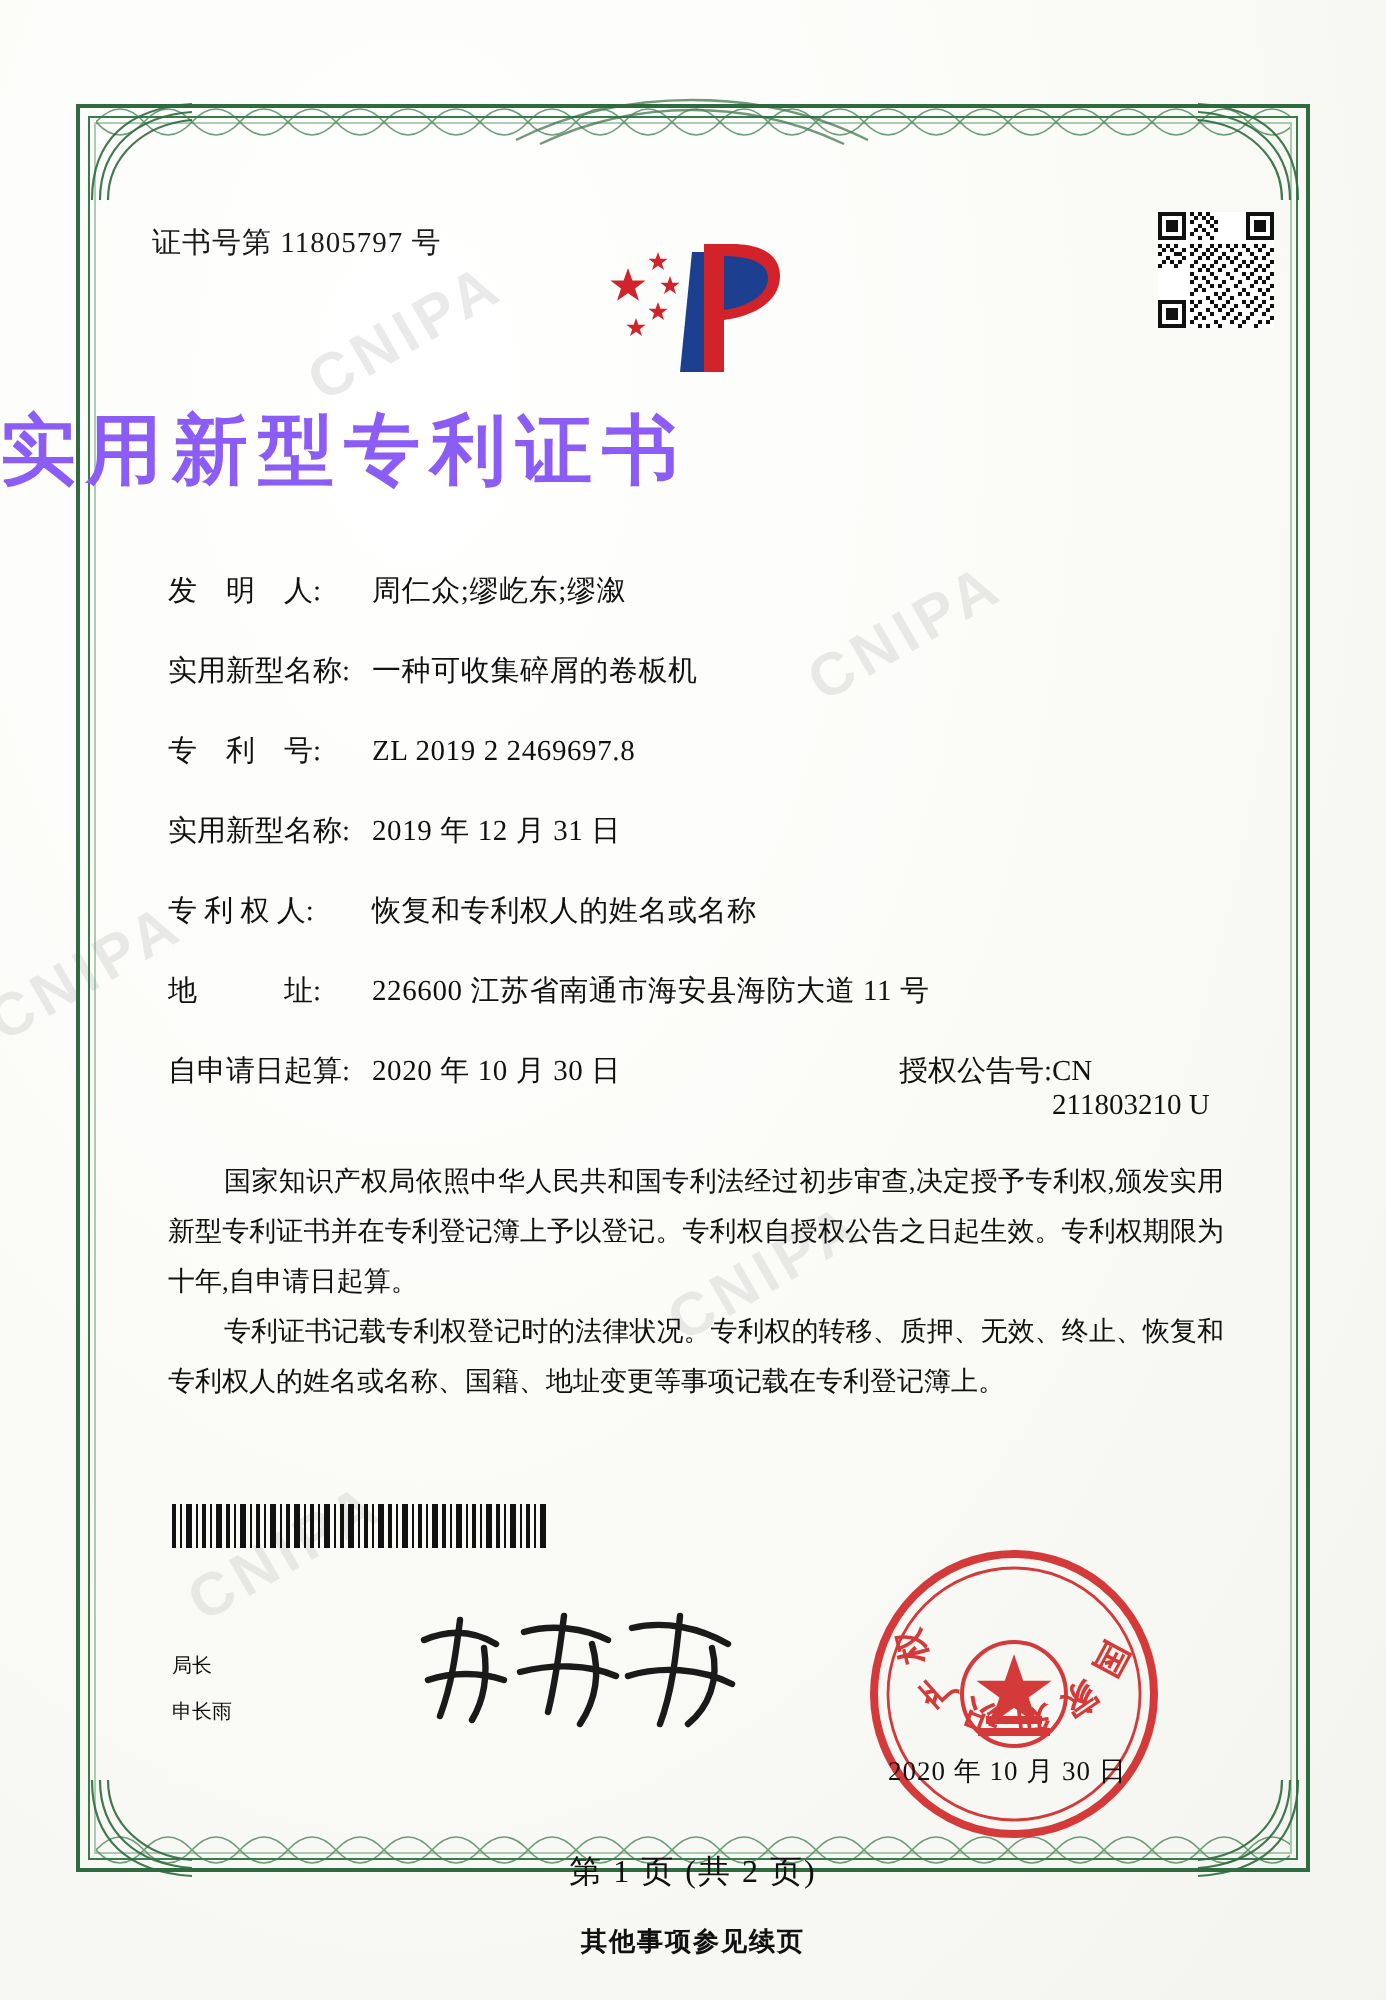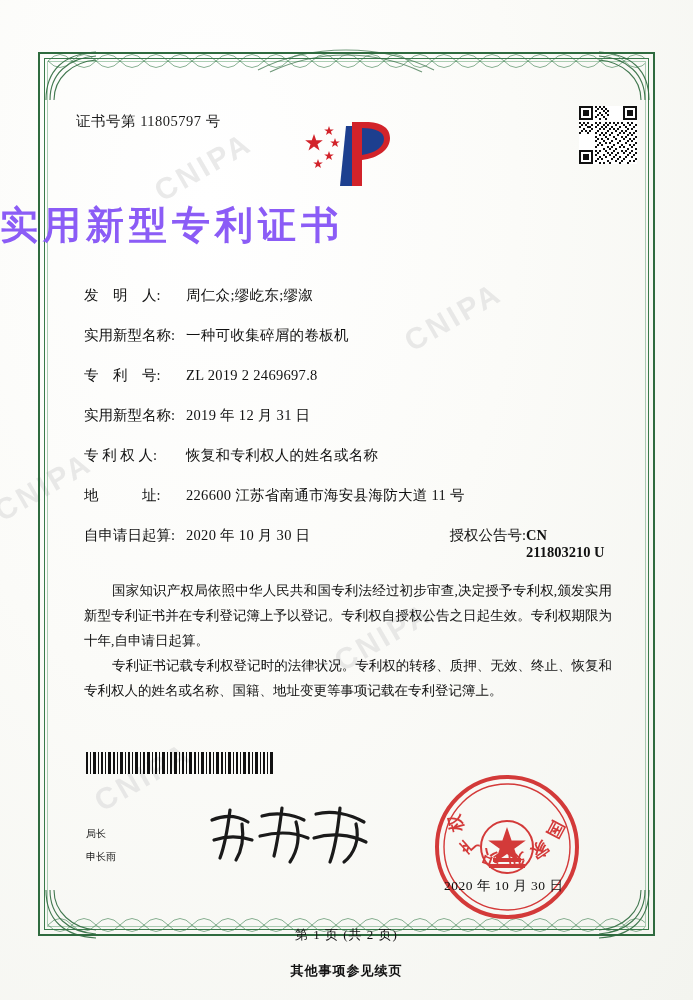--- a/index.html
+++ b/index.html
@@ -165,21 +165,21 @@
     flex: 1;
     letter-spacing: .3px;
   }
   .field-row.dual .field-value {
     flex: 0 0 230px;
   }
   .field-label2 {
     flex: 0 0 110px;
     text-align: right;
   }
-  .field-value2 { flex: 1; font-weight: bold; }
+  .field-value2 { flex: 1; }
 
   .paragraphs {
     position: absolute;
     left: 84px;
     top: 578px;
     width: 528px;
     font-size: 13.5px;
     line-height: 25px;
     color: #111;
     text-align: justify;
@@ -230,21 +230,21 @@
     font-size: 13.5px;
     color: #111;
     letter-spacing: .5px;
   }
 
   .page-no {
     position: absolute;
     left: 0; right: 0;
     top: 926px;
     text-align: center;
-    font-size: 13px;
+    font-size: 16px;
     color: #111;
     letter-spacing: 1px;
   }
 
   .footer-note {
     position: absolute;
     left: 0; right: 0;
     top: 962px;
     text-align: center;
     font-size: 13px;

